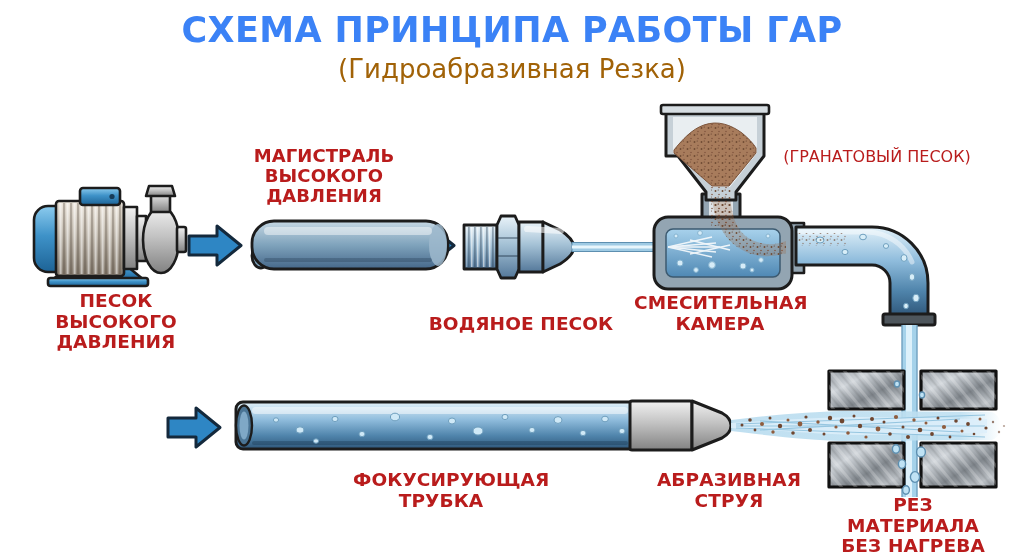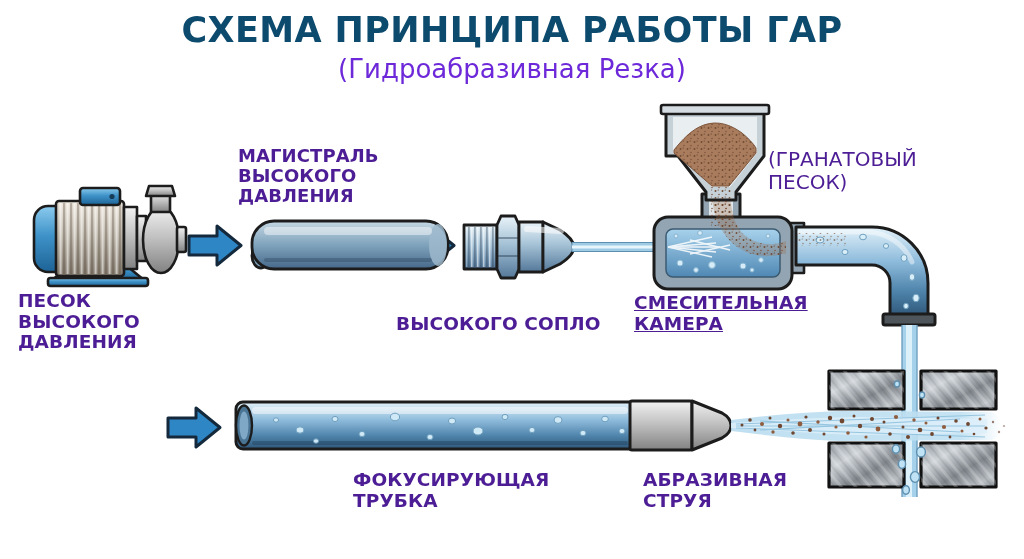--- a/index.html
+++ b/index.html
@@ -4,32 +4,32 @@
 <style>
   html,body{margin:0;padding:0;}
   body{
     width:1024px;height:559px;position:relative;background:#ffffff;
     font-family:"DejaVu Sans","Liberation Sans",sans-serif;overflow:hidden;color:#1b1b1b;
   }
   .stage{position:absolute;inset:0;}
   svg.art{position:absolute;left:0;top:0;}
   .title{
     position:absolute;top:10px;left:0;right:0;text-align:center;
-    font-size:35px;font-weight:bold;letter-spacing:.4px;color:#0c4a6e;
+    font-size:35px;font-weight:bold;letter-spacing:.4px;color:#3b82f6;
   }
   .subtitle{
     position:absolute;top:54px;left:0;right:0;text-align:center;
-    font-size:26px;font-weight:normal;color:#6d28d9;
+    font-size:26px;font-weight:normal;color:#a16207;
   }
   .lbl{
-    position:absolute;text-align:left;white-space:pre-line;
-    font-weight:bold;font-size:18.5px;line-height:1.12;color:#4c1d95;letter-spacing:.1px;
+    position:absolute;text-align:center;white-space:pre-line;
+    font-weight:bold;font-size:18.5px;line-height:1.12;color:#b91c1c;letter-spacing:.1px;
   }
   .lbl .sub{
-    display:block;font-weight:normal;font-size:20px;letter-spacing:0;white-space:pre-line;
+    display:block;font-weight:normal;font-size:16px;letter-spacing:0;white-space:pre-line;
   }
   .small{font-size:18px;}
 </style>
 </head>
 <body>
 
 <div class="stage">
 
 <svg class="art" width="1024" height="559" viewBox="0 0 1024 559">
   <defs>
@@ -327,27 +327,29 @@
   <div class="title">СХЕМА ПРИНЦИПА РАБОТЫ ГАР</div>
   <div class="subtitle">(Гидроабразивная Резка)</div>
 
   <div class="lbl" style="left:18px;top:291px;width:196px;">ПЕСОК ВЫСОКОГО
 ДАВЛЕНИЯ</div>
   <div class="lbl small" style="left:238px;top:146px;width:172px;">МАГИСТРАЛЬ
 ВЫСОКОГО
 ДАВЛЕНИЯ</div>
 
   <div class="lbl" style="left:396px;top:293px;width:250px;">
-    <span>ВЫСОКОГО СОПЛО</span>
+    <span>ВОДЯНОЕ ПЕСОК</span>
   </div>
 
-  <div class="lbl" style="left:634px;top:293px;width:172px;text-decoration:underline;">СМЕСИТЕЛЬНАЯ
+  <div class="lbl" style="left:634px;top:293px;width:172px;">СМЕСИТЕЛЬНАЯ
 КАМЕРА</div>
 
   <div class="lbl small" style="left:768px;top:128px;width:218px;">
     <span class="sub">(ГРАНАТОВЫЙ ПЕСОК)</span>
   </div>
 
   <div class="lbl" style="left:643px;top:470px;width:172px;">АБРАЗИВНАЯ
 СТРУЯ</div>
   <div class="lbl" style="left:353px;top:470px;width:176px;">ФОКУСИРУЮЩАЯ
 ТРУБКА</div>
+  <div class="lbl" style="left:825px;top:495px;width:176px;">РЕЗ МАТЕРИАЛА
+БЕЗ НАГРЕВА</div>
 </div>
 
 </body></html>

